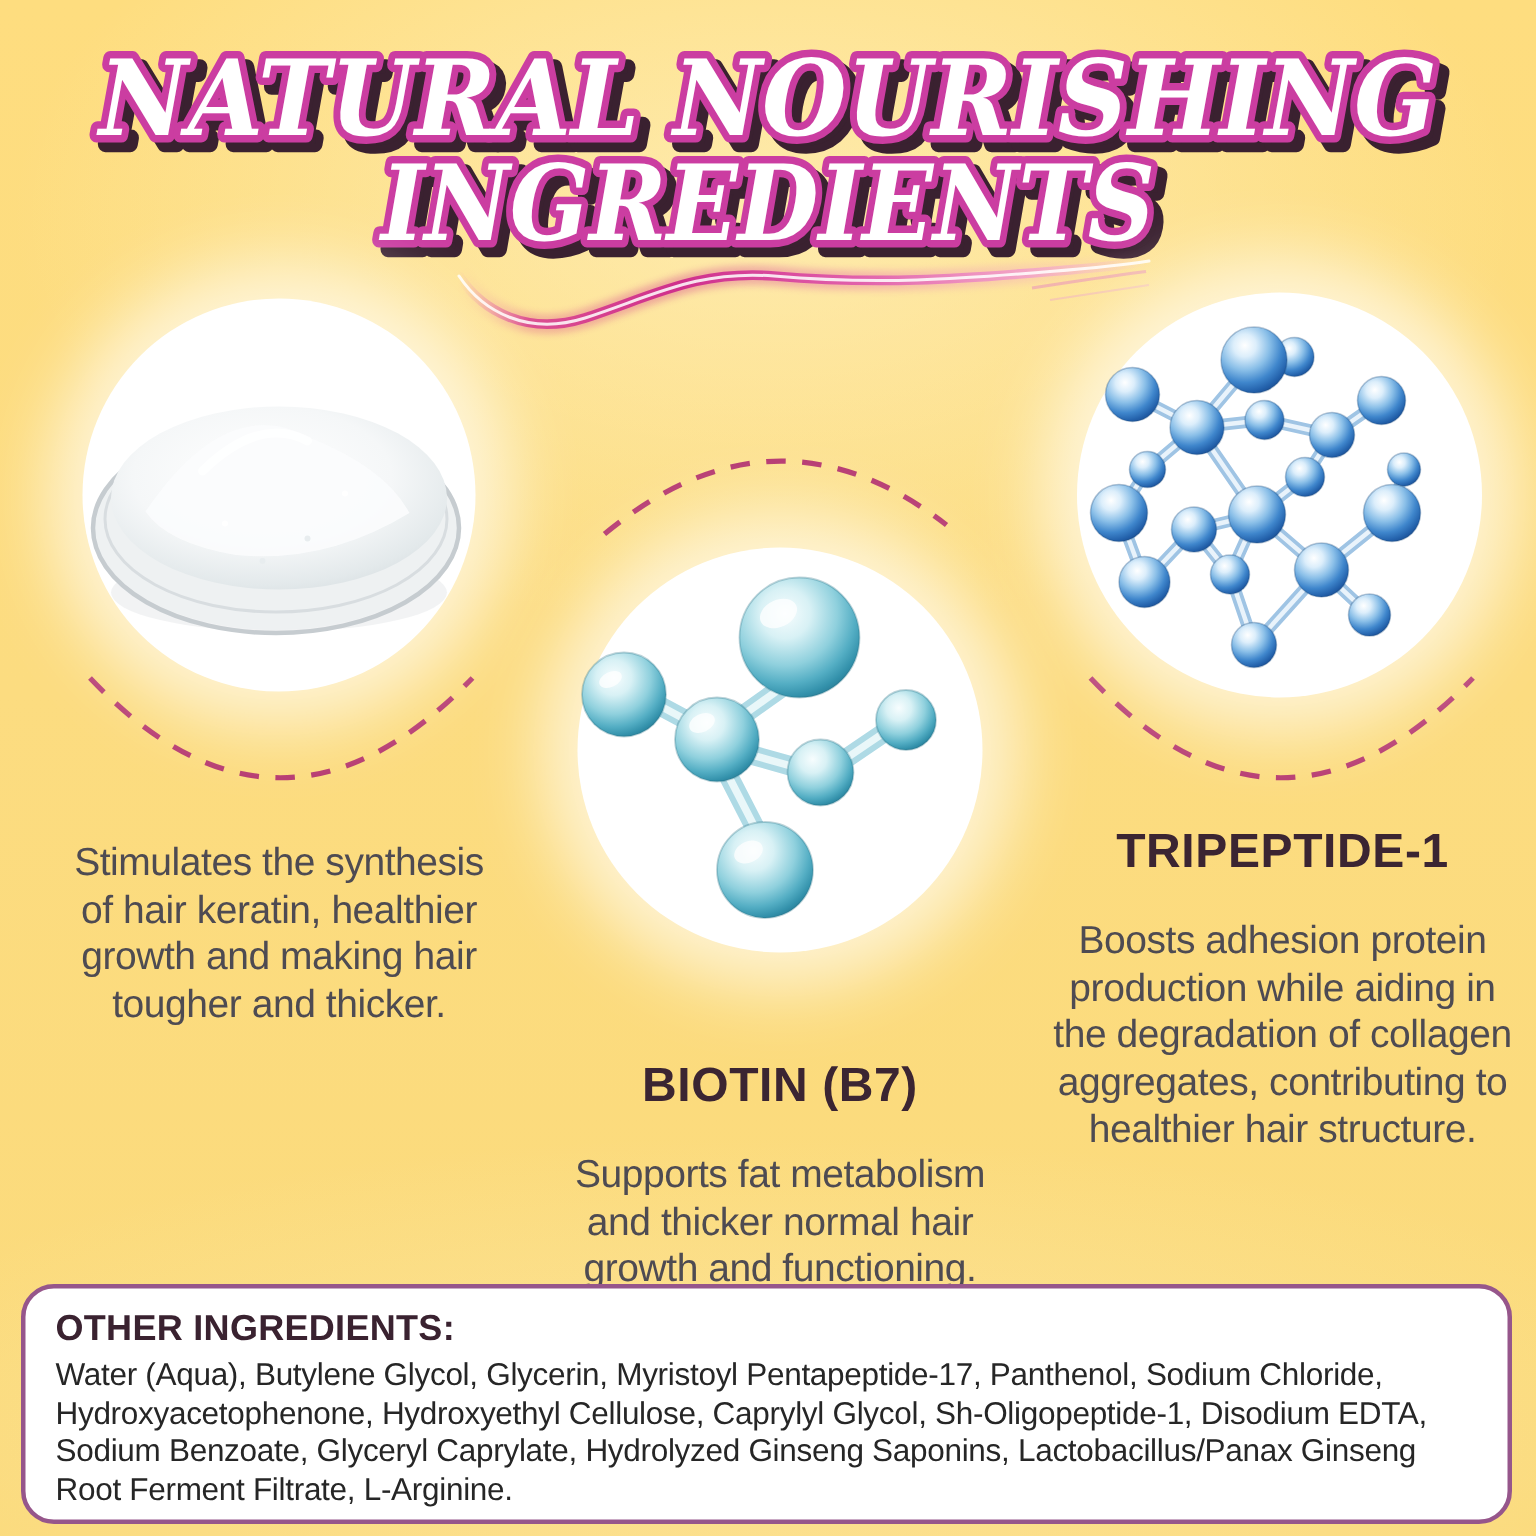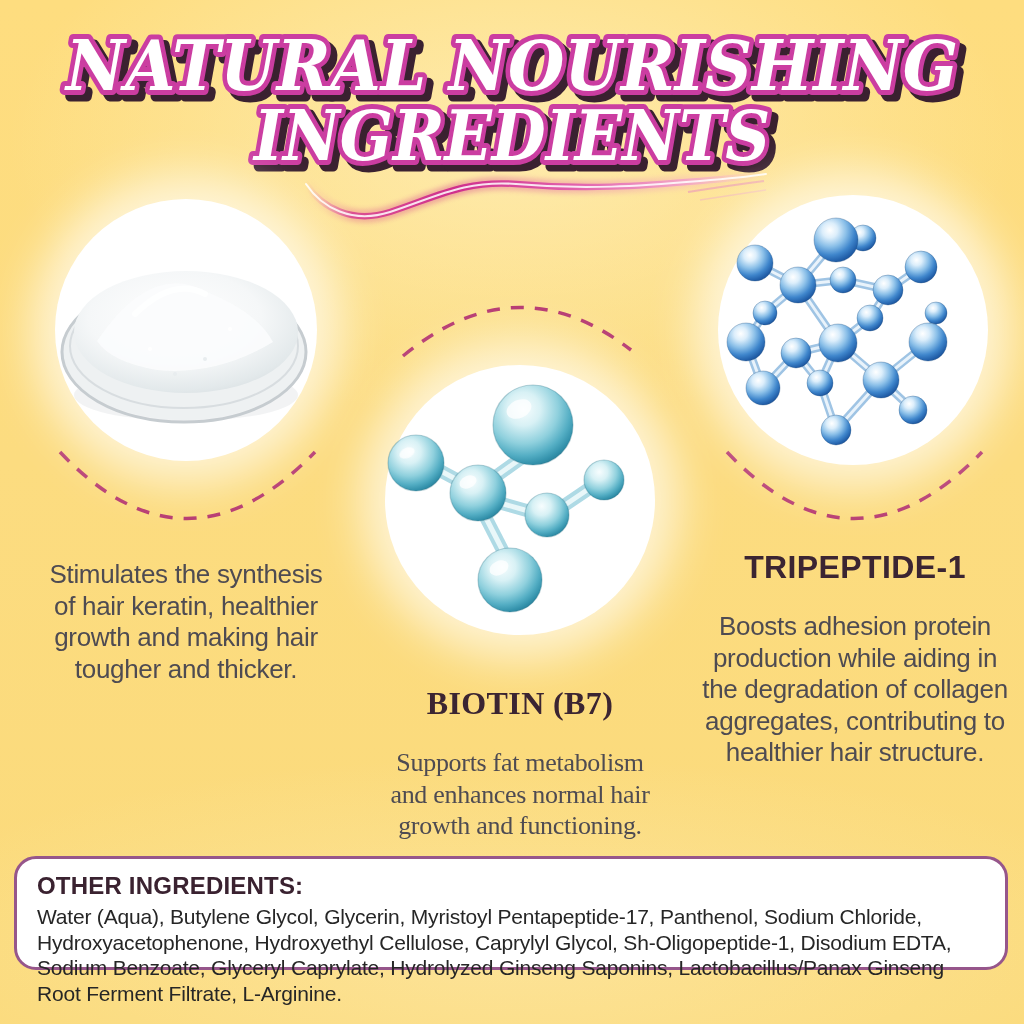--- a/index.html
+++ b/index.html
@@ -33,34 +33,34 @@
     box-shadow:0 0 46px 24px rgba(255,255,255,.65);
   }
   .circle-left  { left:55px;  top:199px; width:262px; height:262px; }
   .circle-mid   { left:385px; top:365px; width:270px; height:270px; }
   .circle-right { left:718px; top:195px; width:270px; height:270px; }
   .circle svg { position:absolute; left:0; top:0; }
 
   
   .col { position:absolute; text-align:center; white-space:pre-line; }
   .col-left  { left:11px;  top:534px; width:350px; }
-  .col-mid   { left:345px; top:666px; width:350px;font-family:Liberation Serif, serif; }
+  .col-mid   { left:345px; top:686px; width:350px; }
   .col-right { left:680px; top:530px; width:350px; }
   .ing-name {
     font-size:32px; font-weight:bold; color:#3b2532;
     line-height:38px; letter-spacing:.4px; white-space:pre-line;
   }
   .ing-desc {
     margin-top:7px; font-size:26px; color:#4e4b52;
     line-height:31.5px; letter-spacing:-.3px; white-space:pre-line;
   }
 
   
   .other-box {
-    position:absolute; left:14px; top:856px; width:994px; height:114px;
+    position:absolute; left:14px; top:856px; width:994px; height:160px;
     background:#ffffff; border:3px solid #96568b; border-radius:22px;
     padding:13px 18px 10px 20px;
   }
   .other-heading {
     font-size:24px; font-weight:bold; color:#3a2230; letter-spacing:.2px;
   }
   .other-text {
     margin-top:4px; font-size:21px; line-height:25.5px; color:#262626;
     letter-spacing:-.2px; white-space:pre-line;
   }
@@ -259,21 +259,21 @@
   <div class="col col-left">
     <div class="ing-desc">Stimulates the synthesis
 of hair keratin, healthier
 growth and making hair
 tougher and thicker.</div>
   </div>
 
   <div class="col col-mid">
     <div class="ing-name">BIOTIN (B7)</div>
     <div class="ing-desc">Supports fat metabolism
-and enhances normal hair
+and thicker normal hair
 growth and functioning.</div>
   </div>
 
   <div class="col col-right">
     <div class="ing-name">TRIPEPTIDE-1</div>
     <div class="ing-desc">Boosts adhesion protein
 production while aiding in
 the degradation of collagen
 aggregates, contributing to
 healthier hair structure.</div>

